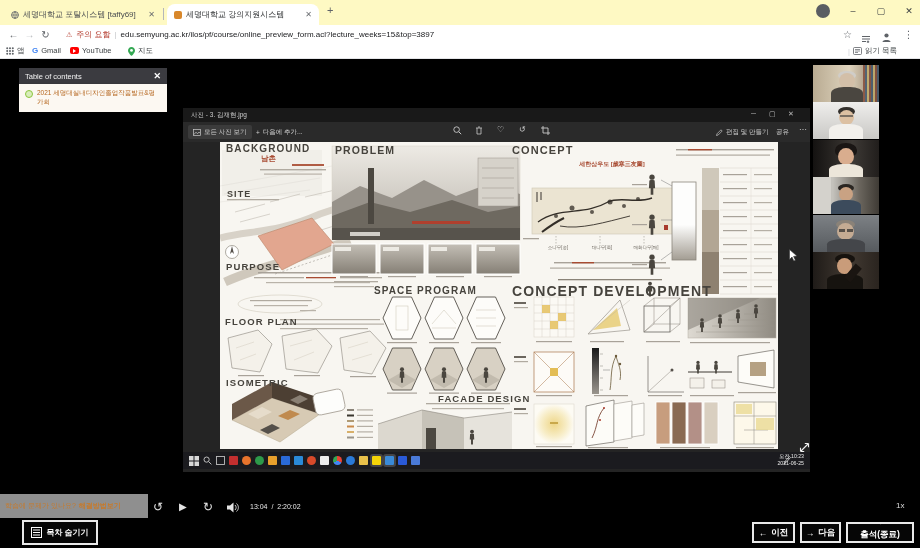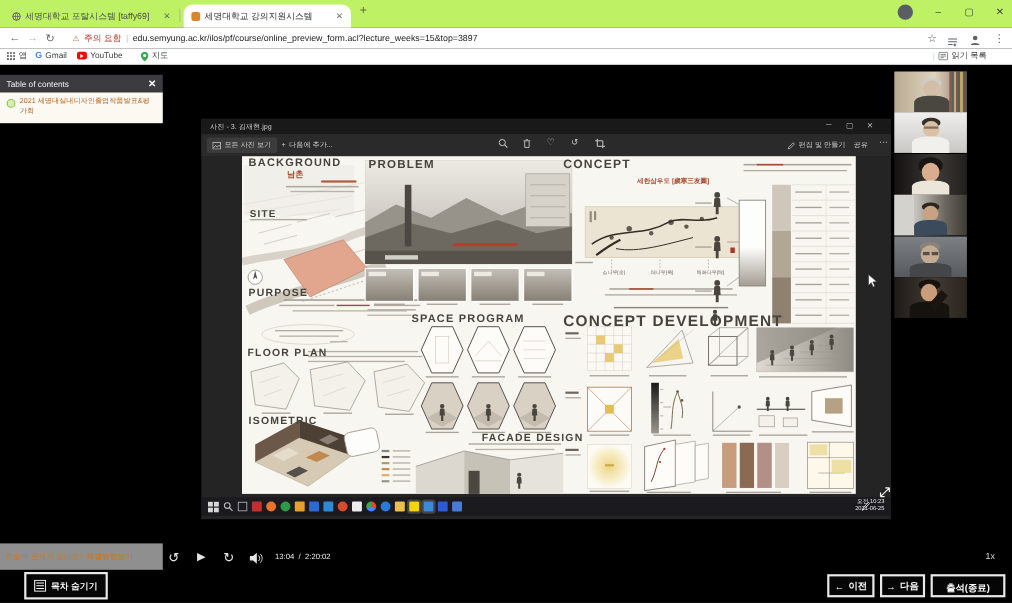--- a/index.html
+++ b/index.html
@@ -1,37 +1,37 @@
 <!DOCTYPE html>
 <html><head>
 <meta charset="utf-8">
 <style>
   html,body{margin:0;padding:0;background:#444;}
   .screen{position:relative;width:920px;height:548px;background:#000;overflow:hidden;
           font-family:"Liberation Sans",sans-serif;-webkit-font-smoothing:antialiased;}
   .abs{position:absolute;}
   
-  .tabbar{left:0;top:0;width:920px;height:25px;background:#bef264;}
+  .tabbar{left:0;top:0;width:920px;height:25px;background:#fef9c3;}
   .tab{top:4px;height:21px;font-size:8px;color:#4a4d51;display:flex;align-items:center;gap:4px;padding:0 7px;box-sizing:border-box;}
   .tab .t{flex:1;overflow:hidden;white-space:nowrap;text-overflow:ellipsis;}
   .tab .x{color:#6a6d71;font-size:8px;}
   .tab.active{background:#fff;border-radius:8px 8px 0 0;color:#2d2f31;}
   .tabsep{left:163px;top:8px;width:1px;height:12px;background:#b4b6ba;}
   .winbtn{top:0;width:26px;height:22px;display:flex;align-items:center;justify-content:center;color:#3c4043;font-size:9px;}
   .toolbar{left:0;top:25px;width:920px;height:19px;background:#fff;}
   .navic{top:2px;width:15px;height:15px;display:flex;align-items:center;justify-content:center;color:#5f6368;font-size:10px;}
   .addr{left:58px;top:2px;width:770px;height:15px;border-radius:8px;display:flex;align-items:center;gap:4px;font-size:8px;color:#3c4043;padding:0 8px;box-sizing:border-box;}
   .warn{color:#b3392b;font-size:7px;}
   .url{color:#202124;}
   .bookbar{left:0;top:44px;width:920px;height:14px;background:#fff;border-bottom:1px solid #e4e5e8;}
   .bkm{display:flex;align-items:center;gap:3px;font-size:7.5px;color:#3c4043;position:absolute;top:2px;}
   
   .page{left:0;top:59px;width:920px;height:489px;background:#000;}
   
-  .tocpanel{left:0;top:9px;width:148px;}
+  .tocpanel{left:0;top:9px;width:148px;padding-left:19px;}
   .tochead{height:16px;background:#3b3b40;color:#f2f2f2;font-size:7.5px;display:flex;align-items:center;padding:0 6px;box-sizing:border-box;}
   .tocbody{background:#fcf8f2;padding:5px 6px;box-shadow:0 2px 4px rgba(0,0,0,.6);}
   .tocitem{display:flex;gap:4px;font-size:6.5px;color:#b5651d;line-height:1.35;}
   .tocdot{width:6px;height:6px;border-radius:50%;background:#d9edba;border:1.5px solid #8cc63f;flex:none;margin-top:1px;}
   
   .pwin{left:183px;top:49px;width:627px;height:364px;background:#242424;}
   .ptitle{left:0;top:0;width:627px;height:14px;background:#191919;color:#cfcfcf;font-size:6.5px;display:flex;align-items:center;padding:0 8px;box-sizing:border-box;}
   .pmenu{left:0;top:14px;width:627px;height:20px;background:#2a2a2a;color:#d0d0d0;font-size:6.5px;}
   .pmbtn{position:absolute;top:3px;height:14px;display:flex;align-items:center;gap:3px;padding:0 5px;}
   .pico{position:absolute;top:4px;color:#c9c9c9;font-size:8px;}

